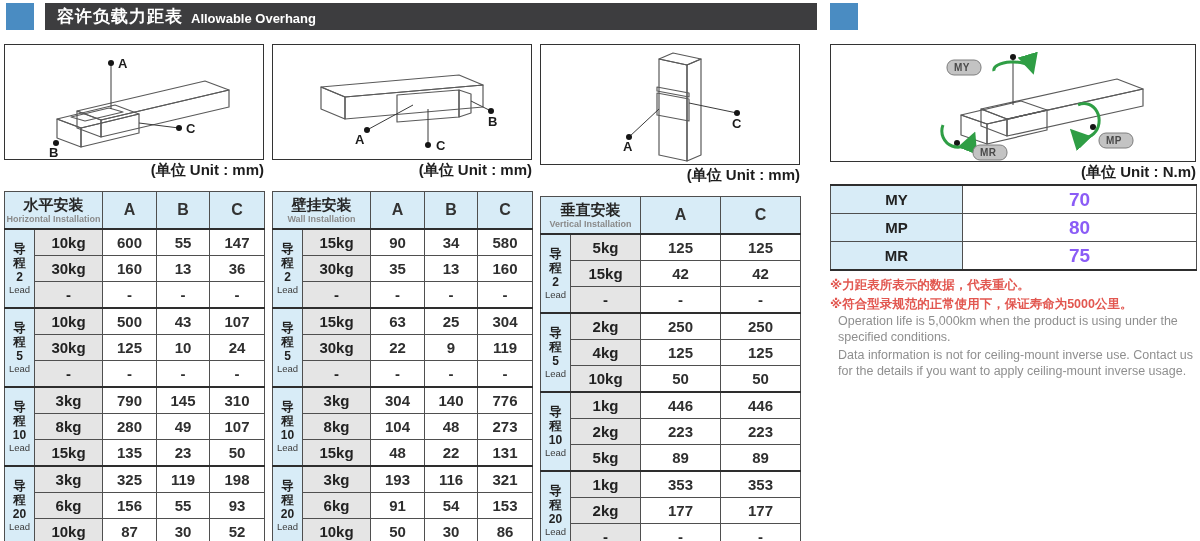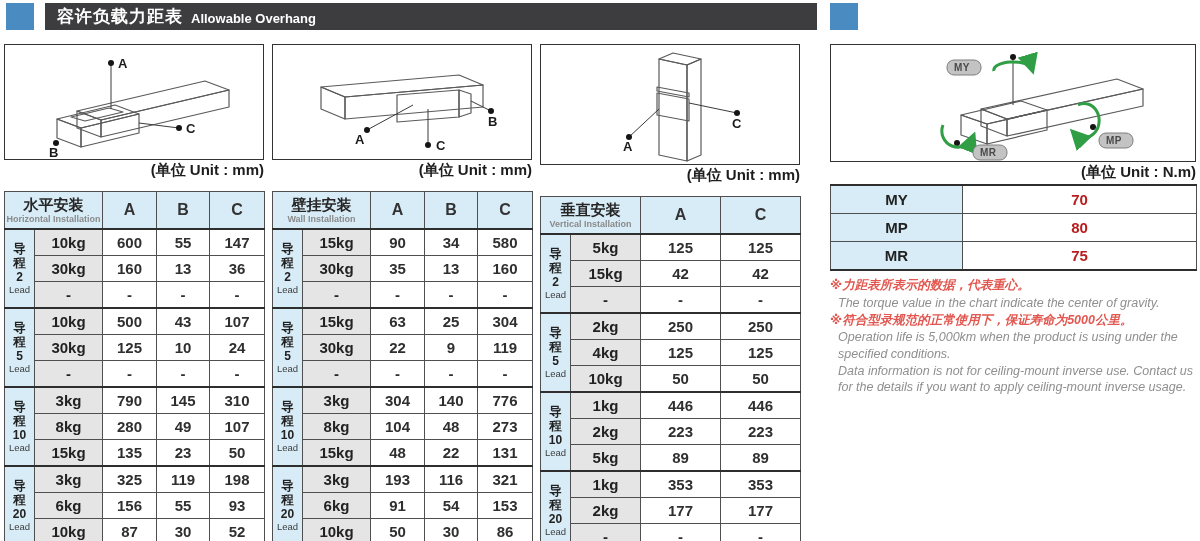--- a/index.html
+++ b/index.html
@@ -34,24 +34,24 @@
   .ln{font-size:12px;font-weight:600;color:#222;line-height:1.1;}
   .le{font-size:9.5px;color:#3c3c3c;line-height:1.2;}
   td.kg{background:#e5e5e5;font-size:15px;font-weight:600;color:#222;height:25px;}
   td.val{background:#fff;font-size:15px;font-weight:600;color:#2f2f2f;height:25px;}
 
   
   table.moment-table{border-collapse:collapse;table-layout:fixed;width:366px;margin-top:2px;
         border:1px solid #2e2e2e;border-top-width:2px;border-bottom-width:2px;}
   table.moment-table td{border:1px solid #4f4f4f;text-align:center;height:25px;}
   td.mlabel{background:#d8ecf7;font-size:15px;font-weight:bold;color:#222;}
-  td.mval{background:#fff;font-size:15px;font-weight:600;color:#b91c1c;}
+  td.mval{background:#fff;font-size:19px;font-weight:600;color:#8b5cf6;}
 
   
-  .notes{margin-top:6px;width:368px;font-style:italic;}
+  .notes{margin-top:6px;width:368px;}
   .note{margin-bottom:1px;}
   .nzh{color:#e25750;font-size:12.5px;font-weight:bold;line-height:1.4;}
   .nen{color:#8f8f8f;font-size:12.5px;line-height:1.3;padding-left:8px;}
 
   
   svg .ln0{fill:none;stroke:#5a5a5a;stroke-width:1.2;stroke-linejoin:round;}
   svg .ld{fill:none;stroke:#3a3a3a;stroke-width:1;}
   svg .dot{fill:#151515;}
   svg .ptlbl{font-family:"Liberation Sans",sans-serif;font-size:13px;font-weight:bold;fill:#1b1b1b;}
   svg .garc{fill:none;stroke:#2f9e45;stroke-width:3;}
@@ -527,21 +527,20 @@
             <tr>
               <td class="mlabel">MR</td>
               <td class="mval">75</td>
             </tr>
           </tbody>
         </table>
       </div>
     <div class="notes" id="notes-slot">
         <div class="note">
           <div class="nzh">※力距表所表示的数据，代表重心。</div>
-          <div class="nen">The torque value in the chart indicate the center of gravity.</div>
         </div>
         <div class="note">
           <div class="nzh">※符合型录规范的正常使用下，保证寿命为5000公里。</div>
           <div class="nen">Operation life is 5,000km when the product is using under the specified conditions.</div>
         </div>
         <div class="note">
           <div class="nen">Data information is not for ceiling-mount inverse use. Contact us for the details if you want to apply ceiling-mount inverse usage.</div>
         </div>
       </div>
   </div>

